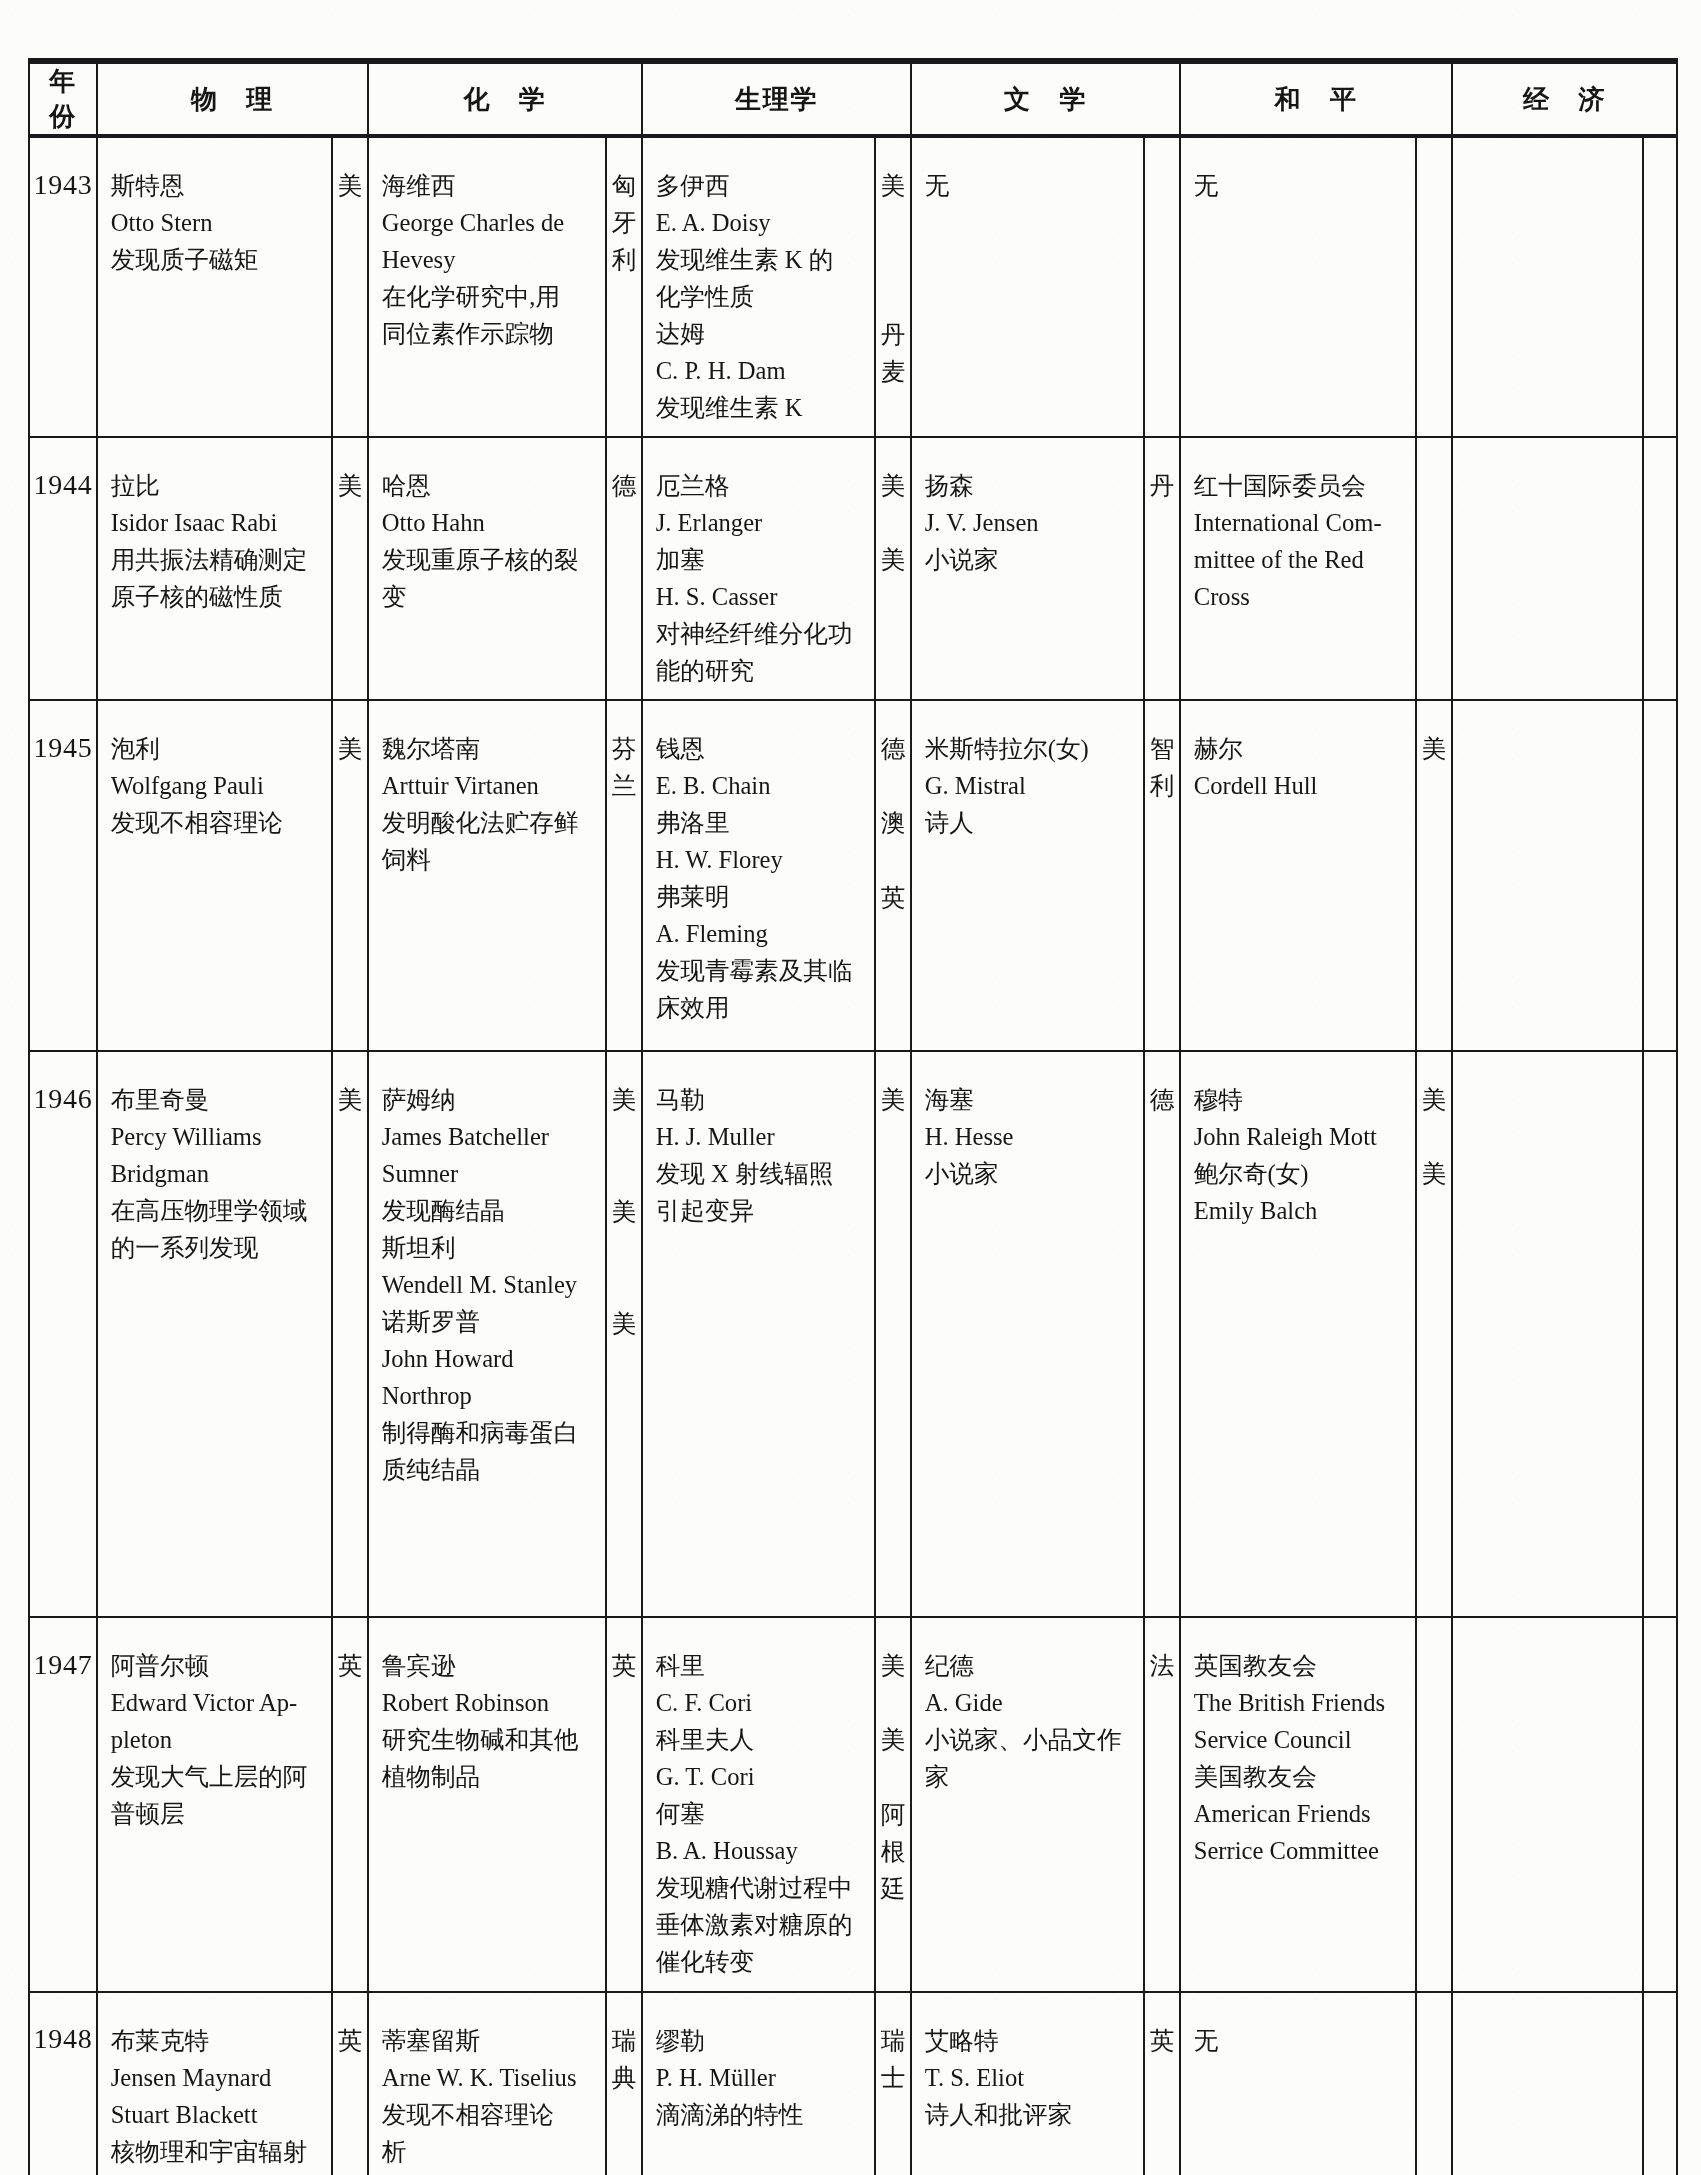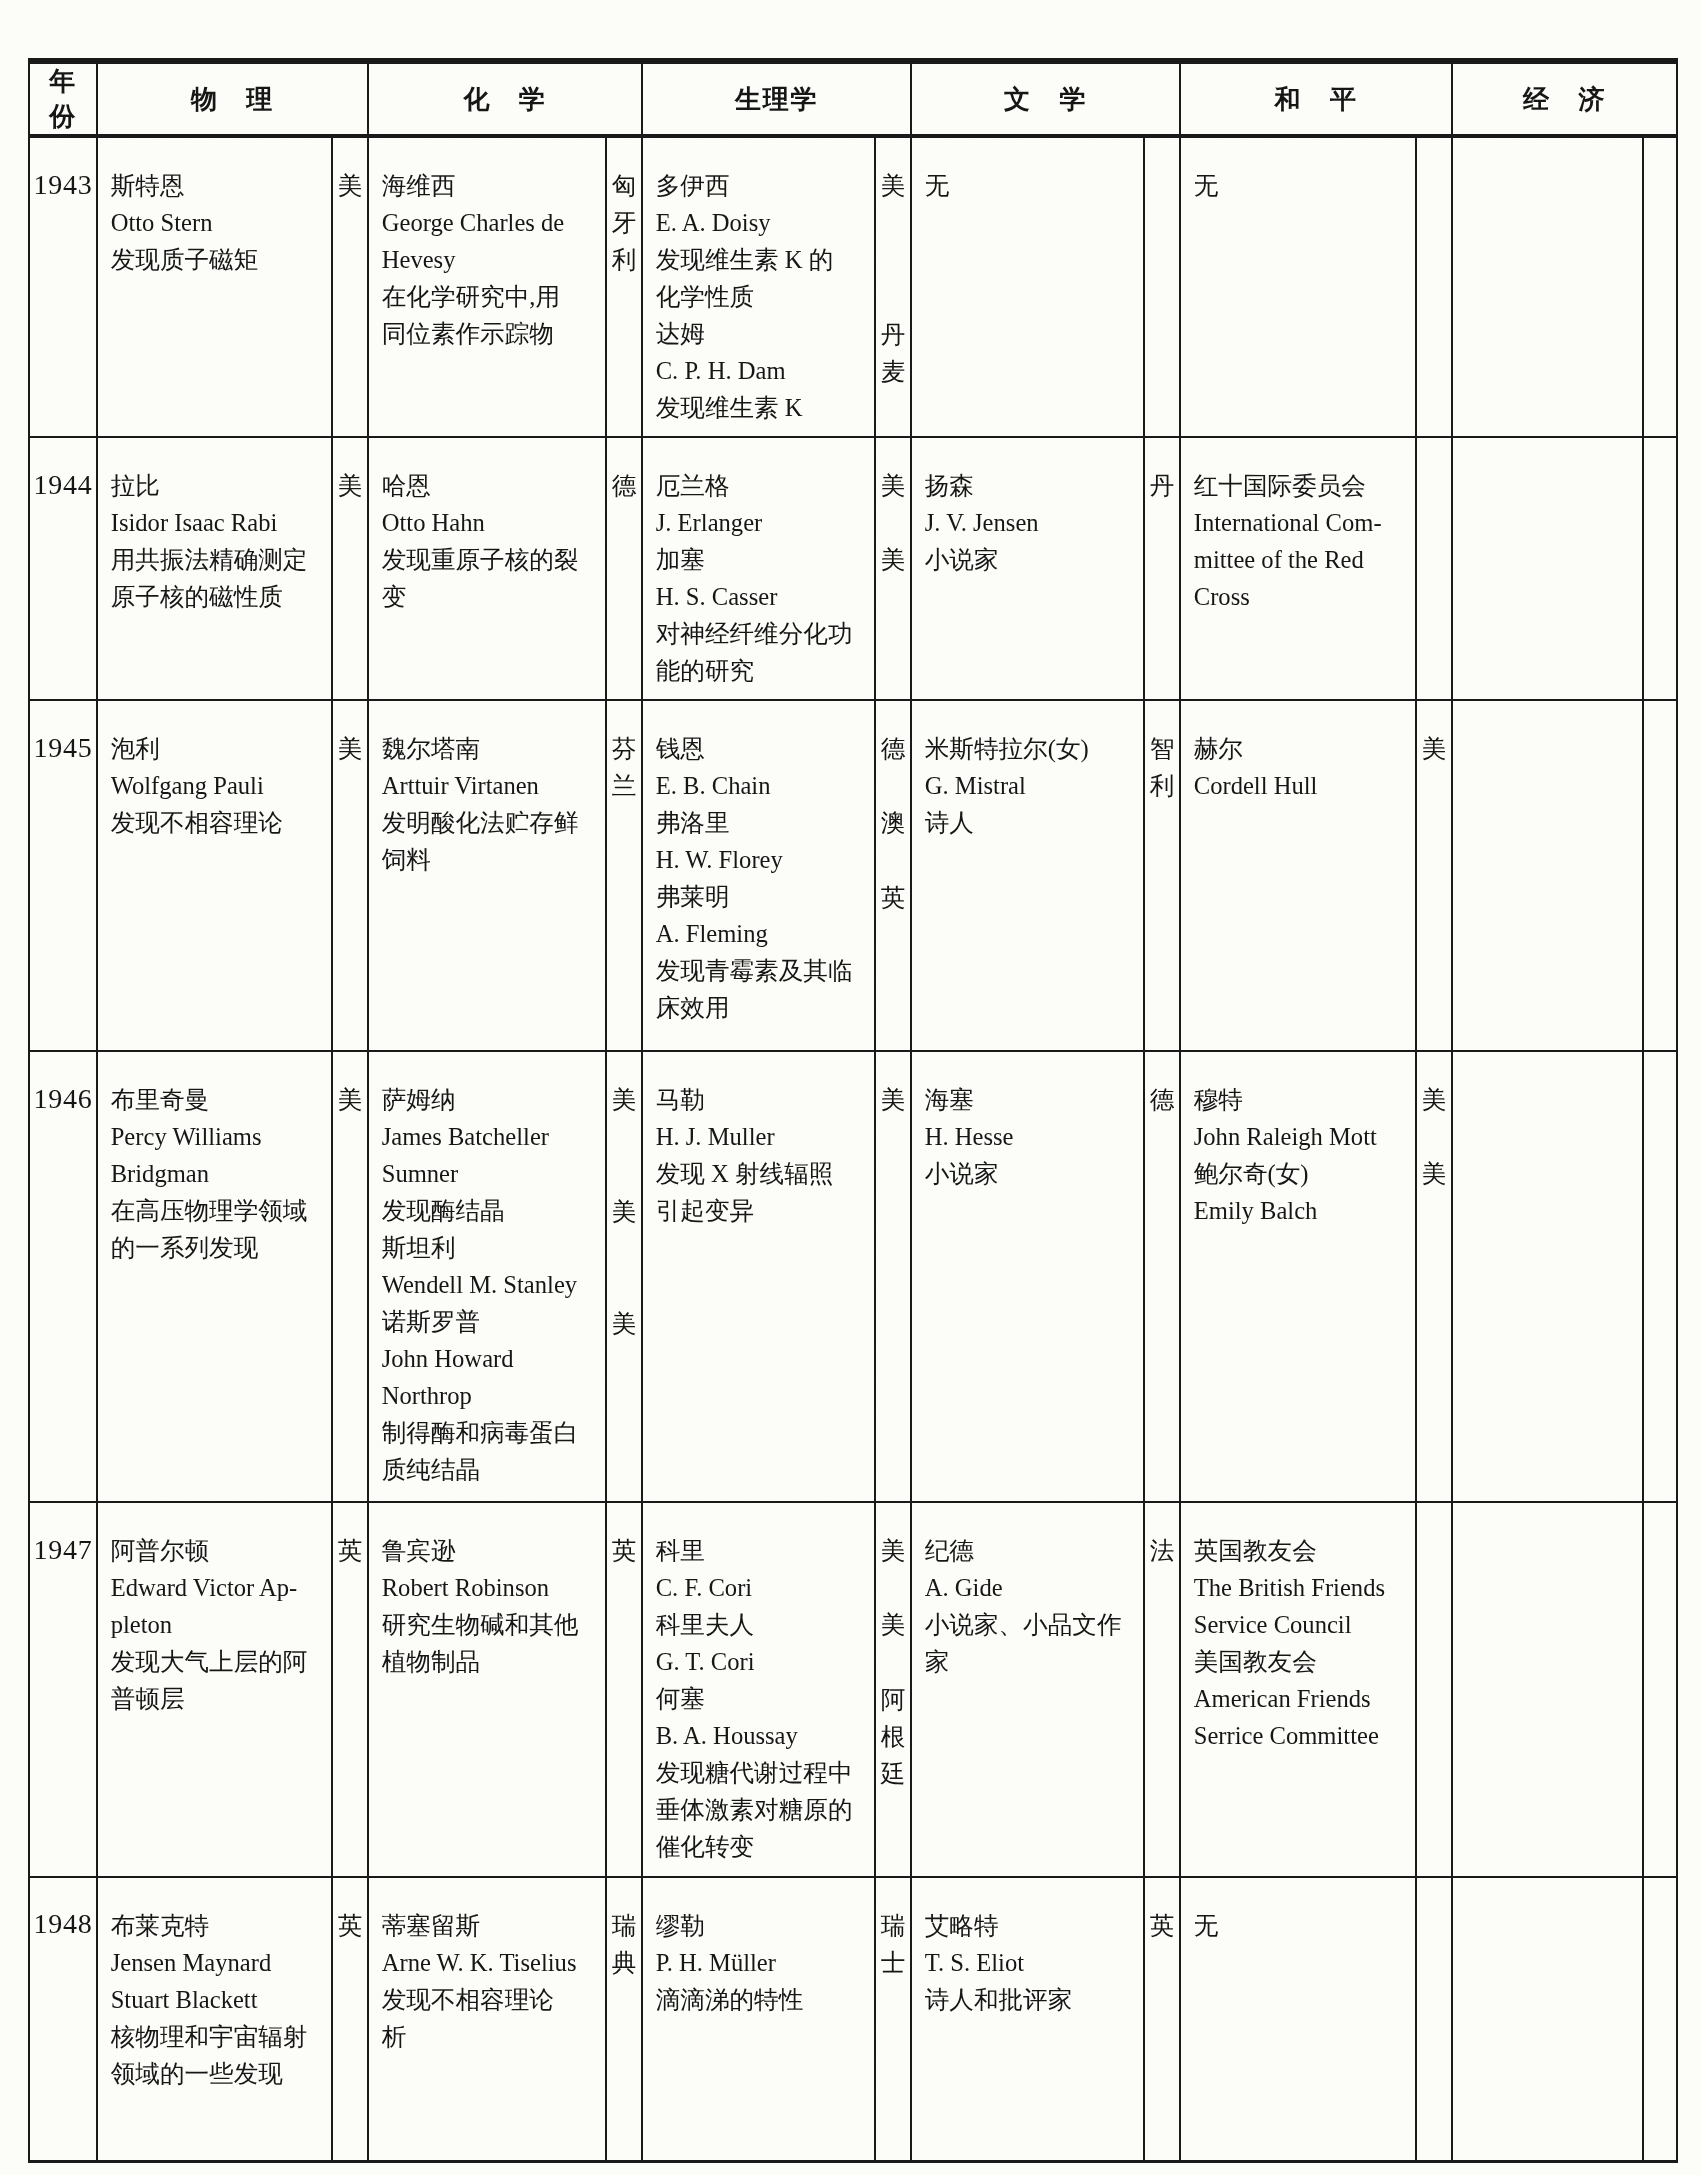--- a/index.html
+++ b/index.html
@@ -281,21 +281,21 @@
           </div>
         </td>
         <td class="nat-cell">
           <div class="nat-label" style="top: 29px;">美</div>
         </td>
         <td class="content-cell">
           <div class="cell-inner"></div>
         </td>
         <td class="nat-cell"></td>
       </tr>
-      <tr style="height: 451px;">
+      <tr style="height: 566px;">
         <td class="year-cell">1946</td>
         <td class="content-cell">
           <div class="cell-inner">
             <div class="line">布里奇曼</div>
             <div class="line latin">Percy Williams</div>
             <div class="line latin">Bridgman</div>
             <div class="line">在高压物理学领域</div>
             <div class="line">的一系列发现</div>
           </div>
         </td>

